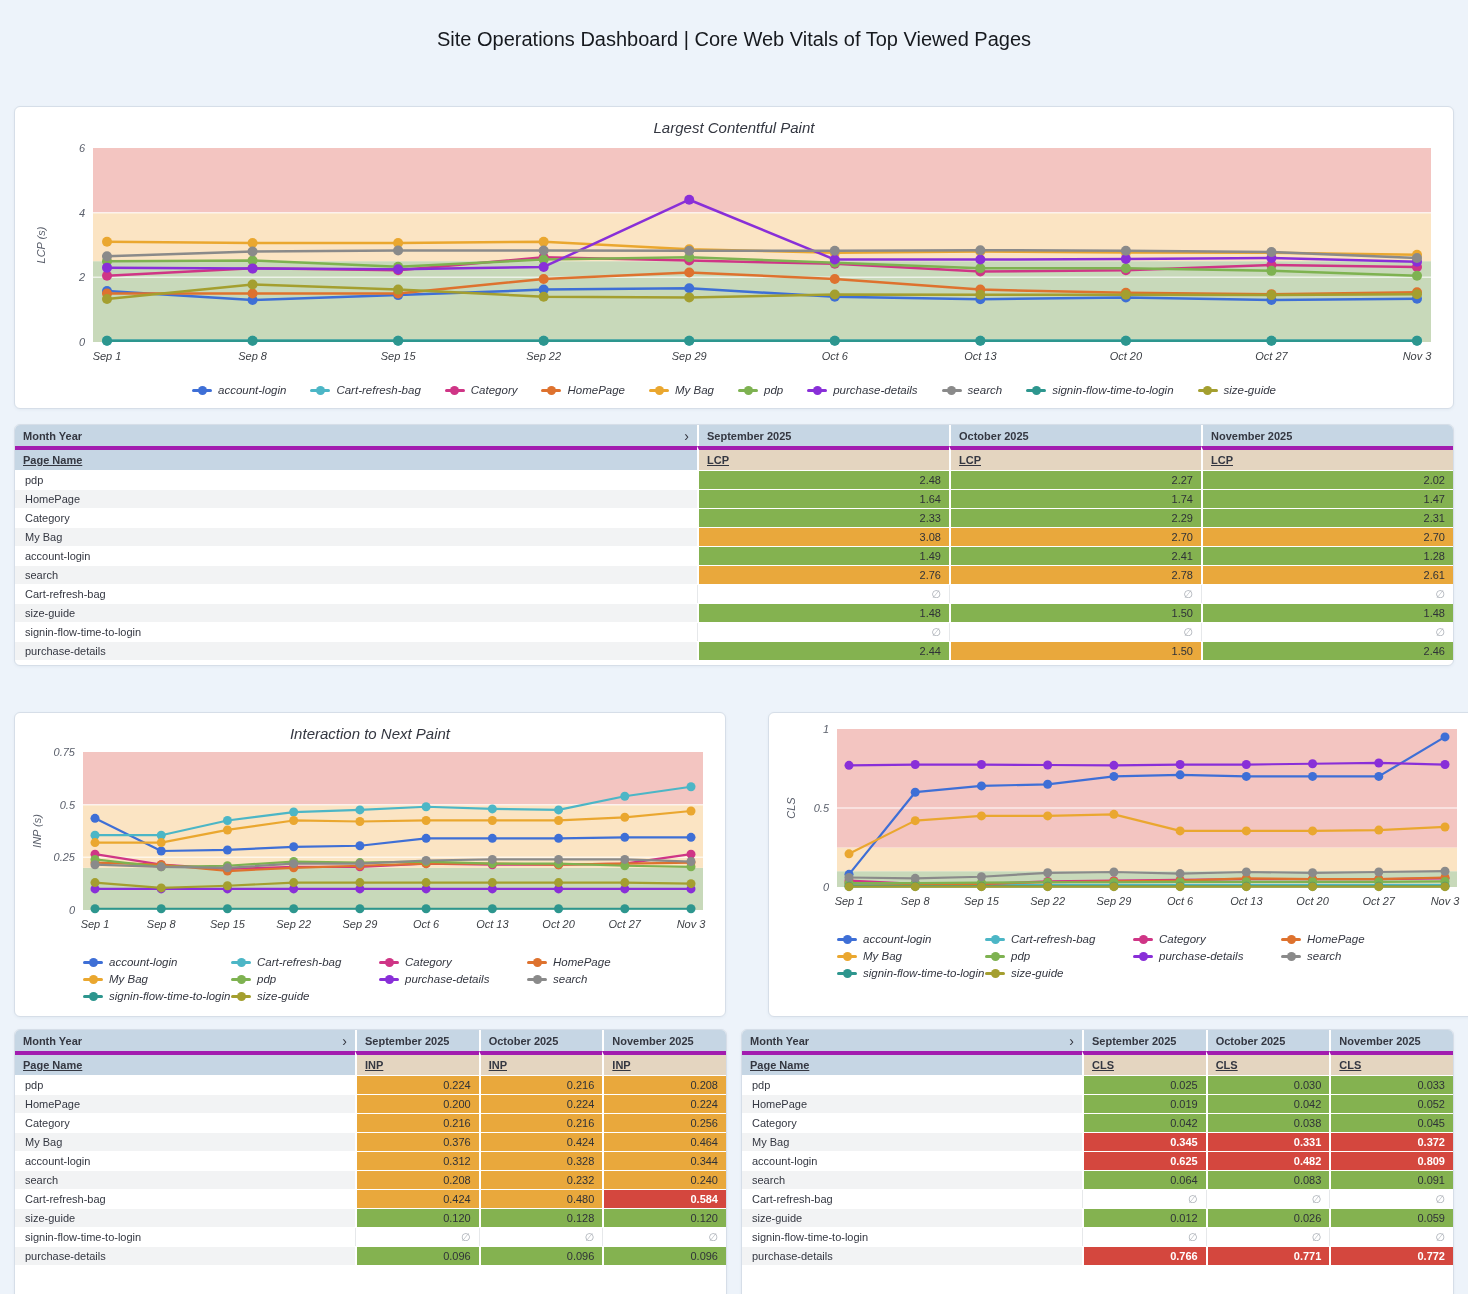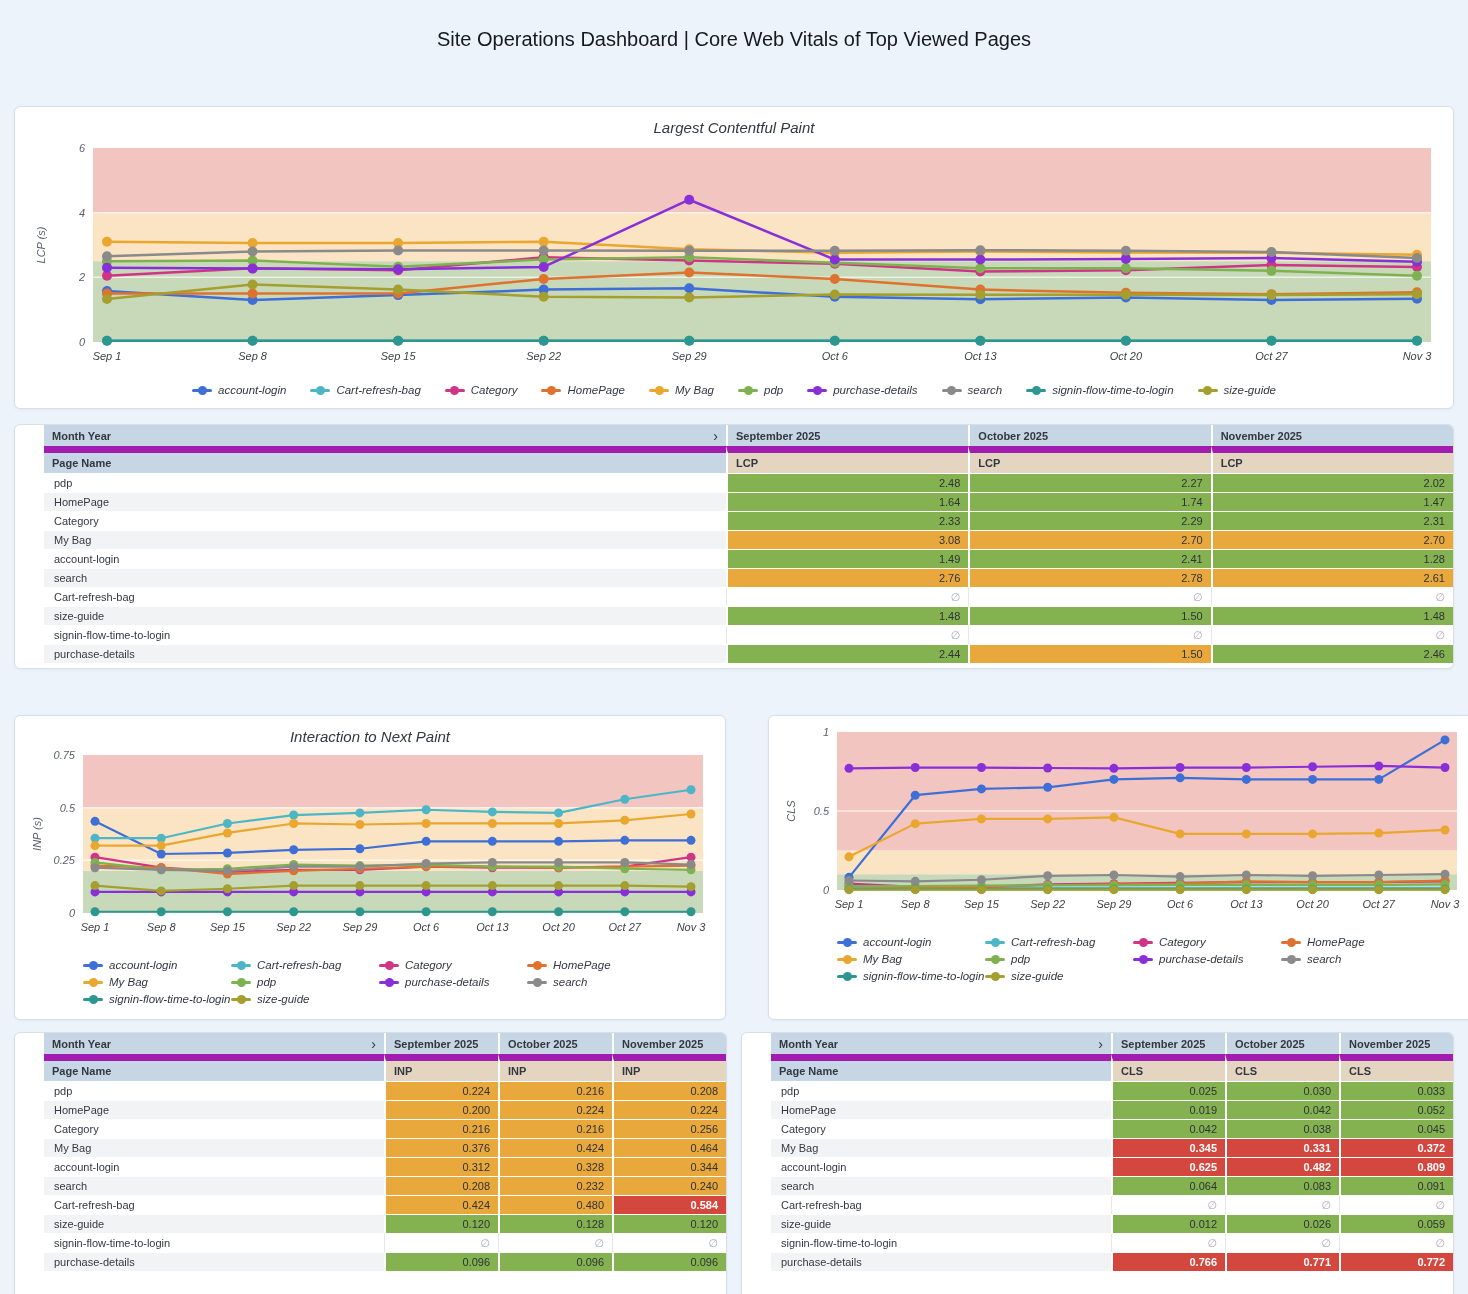--- a/index.html
+++ b/index.html
@@ -35,30 +35,30 @@
   
   .legend-row{display:flex;justify-content:center;gap:24px;margin-top:8px;}
   .legend-grid{display:grid;grid-template-columns:repeat(4,148px);row-gap:5px;margin:6px 0 0 56px;}
   .litem{display:flex;align-items:center;cursor:pointer;white-space:nowrap;}
   .lmark{position:relative;width:20px;height:11px;flex:0 0 20px;}
   .lmark .bar{position:absolute;left:0;right:0;top:4.5px;height:2.5px;border-radius:2px;background:var(--c);}
   .lmark .dot{position:absolute;left:5.5px;top:1px;width:9px;height:9px;border-radius:50%;background:var(--c);}
   .llabel{margin-left:6px;font-size:11.5px;color:#343741;}
   
   .tbl{font-size:11px;}
-  .trow,.thead{display:grid;grid-template-columns:var(--c1) 1fr 1fr 1fr;margin-left:29px;}
+  .trow,.thead{display:grid;grid-template-columns:var(--c1) 1fr 1fr 1fr;}
   .thead .cell{
     font-weight:700;padding:0 8px;display:flex;align-items:center;height:21px;
   }
   .h-blue{background:#c6d6e4;}
   .h-tan{background:#e4d5c0;border-left:2px solid #fff;}
   .h-month{background:#c6d6e4;border-left:2px solid #fff;}
   .corner-cell{justify-content:space-between;}
   .chev{font-size:14px;font-weight:400;color:#343741;cursor:pointer;line-height:1;}
-  .thead.r2 .cell{height:20px;border-top:7px solid #a21caf;}
+  .thead.r2 .cell{height:20px;border-top:4px solid #a21caf;text-decoration:underline;}
   .trow{height:18px;border-top:1px solid #fff;}
   .tname{padding:0 10px;display:flex;align-items:center;background:#fff;color:#343741;}
   .trow.even .tname{background:#f2f3f4;}
   .tval{
     display:flex;align-items:center;justify-content:flex-end;
     padding:0 8px;border-left:2px solid #fff;color:#2f3238;
   }
   .tval.good{background:#84b250;}
   .tval.warn{background:#e9a83c;}
   .tval.bad{background:#d4473e;color:#fff;font-weight:700;}

